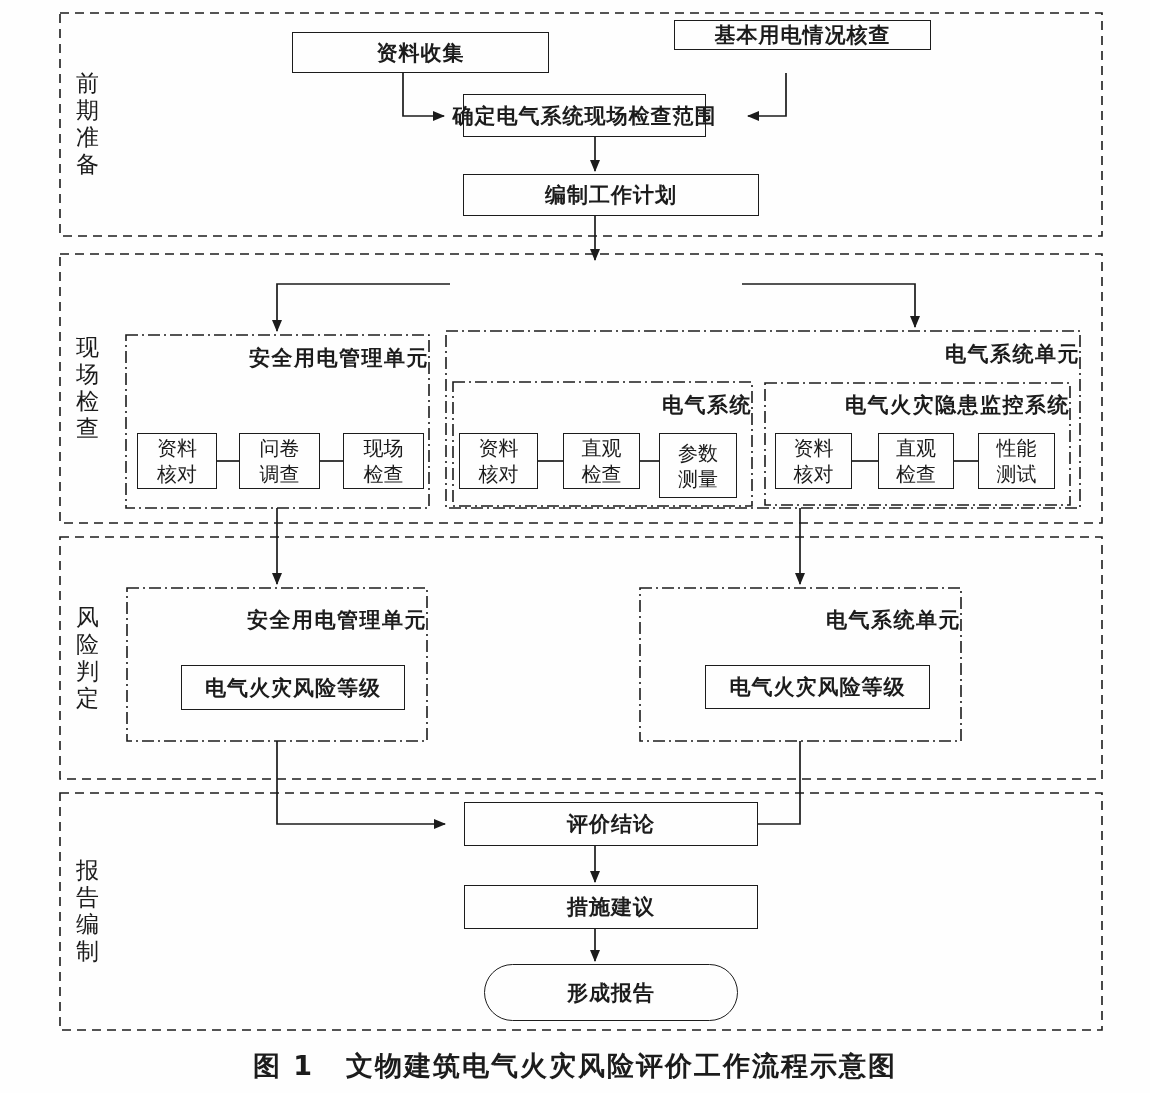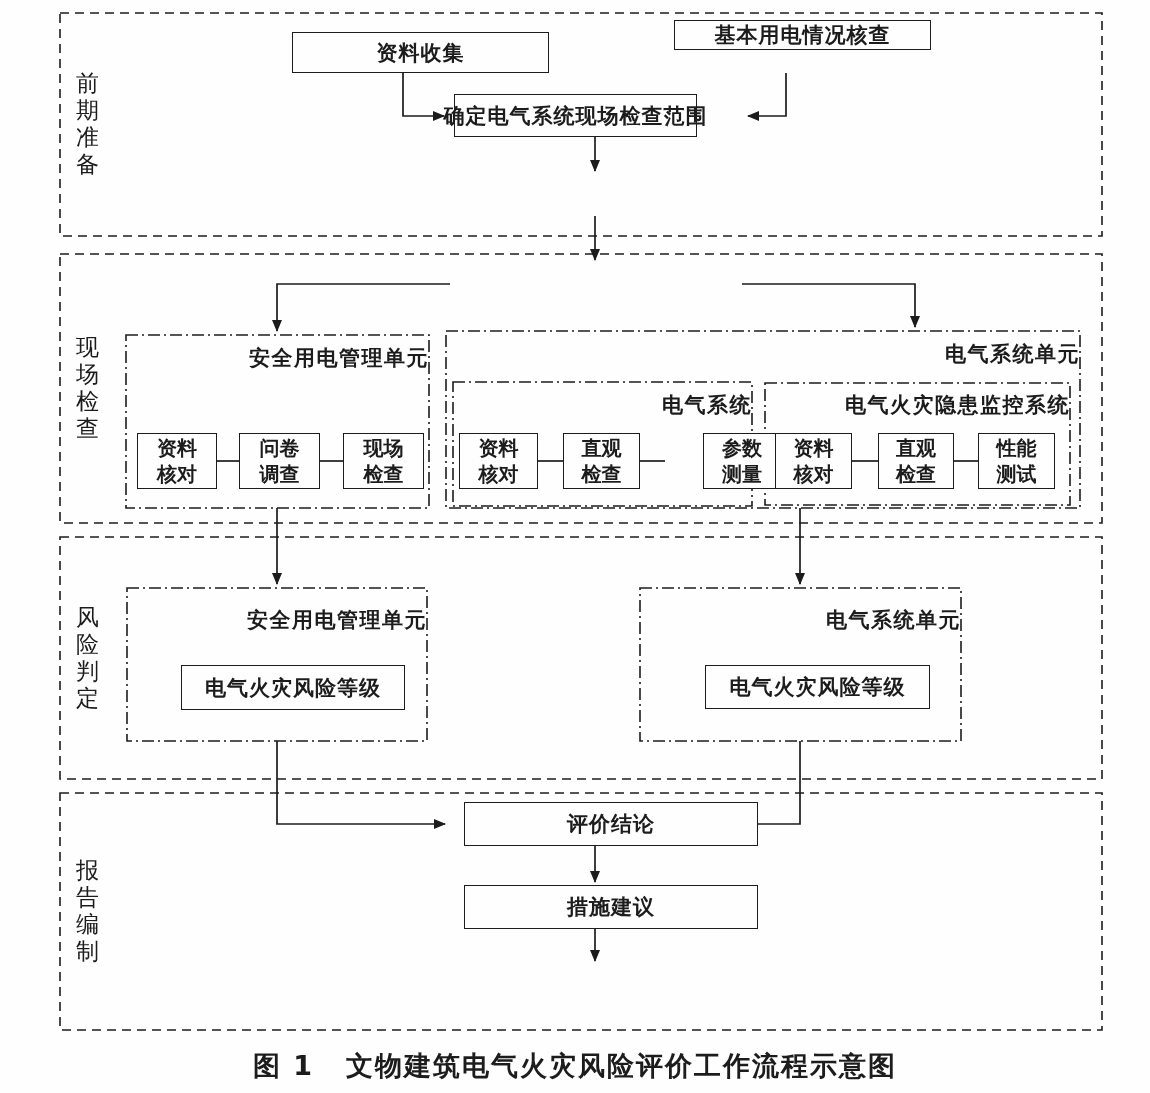--- a/index.html
+++ b/index.html
@@ -13,21 +13,21 @@
     position:absolute;box-sizing:border-box;border:1.7px solid #1c1c1c;background:#fefefe;
     display:flex;align-items:center;justify-content:center;
     font-size:21px;font-weight:bold;letter-spacing:1px;white-space:nowrap;margin-left:16px;
   }
   .stadium{border-radius:29px;}
   .sub{
     position:absolute;box-sizing:border-box;border:1.7px solid #1c1c1c;background:#fefefe;
     display:flex;align-items:center;justify-content:center;
   }
   .sub .wrap2{
-    display:inline-block;width:2.05em;font-size:20px;font-weight:bold;
+    display:inline-block;width:2.05em;font-size:20px;font-weight:normal;
     line-height:26px;text-align:center;word-break:break-all;
   }
   .utitle{
     position:absolute;text-align:right;font-size:21px;font-weight:bold;
     letter-spacing:1.5px;white-space:nowrap;
   }
   .vlabel{
     position:absolute;left:69px;width:30px;text-align:right;
     font-size:23px;font-weight:normal;line-height:27px;word-break:break-all;
   }
@@ -81,21 +81,22 @@
     <path d="M595,929 V961" fill="none" stroke="#1c1c1c" stroke-width="1.7" marker-end="url(#arr)"></path>
   </svg>
 
   <div class="vlabel" style="top:70px">前期准备</div>
   <div class="vlabel" style="top:334px">现场检查</div>
   <div class="vlabel" style="top:604px">风险判定</div>
   <div class="vlabel" style="top:857px">报告编制</div>
 
   <div class="box" style="left:276px;top:32px;width:257px;height:41px">资料收集</div>
   <div class="box" style="left:658px;top:20px;width:257px;height:30px">基本用电情况核查</div>
-  <div class="box" style="left:438px;top:94px;width:243px;height:43px">确定电气系统现场检查范围</div>
+  <div class="box" style="left:447px;top:94px;width:243px;height:43px">确定电气系统现场检查范围</div>
+  <div class="box" style="left:447px;top:174px;width:296px;height:42px">编制工作计划</div>
 
 
   <div class="utitle" style="left:126px;top:344px;width:303px">安全用电管理单元</div>
   <div class="utitle" style="left:446px;top:340px;width:634px">电气系统单元</div>
   <div class="utitle" style="left:453px;top:391px;width:299px">电气系统</div>
   <div class="utitle" style="left:765px;top:391px;width:305px">电气火灾隐患监控系统</div>
 
   <div class="sub" style="left:137px;top:433px;width:80px;height:56px">
     <span class="wrap2">资料核对</span>
     </div>
@@ -105,39 +106,40 @@
   <div class="sub" style="left:343px;top:433px;width:81px;height:56px">
     <span class="wrap2">现场检查</span>
     </div>
 
   <div class="sub" style="left:459px;top:433px;width:79px;height:56px">
     <span class="wrap2">资料核对</span>
     </div>
   <div class="sub" style="left:563px;top:433px;width:77px;height:56px">
     <span class="wrap2">直观检查</span>
     </div>
-  <div class="sub" style="left:703px;top:433px;width:78px;height:56px">
+  <div class="sub" style="left:659px;top:433px;width:78px;height:65px">
     <span class="wrap2">参数测量</span>
     </div>
 
   <div class="sub" style="left:775px;top:433px;width:77px;height:56px">
     <span class="wrap2">资料核对</span>
     </div>
   <div class="sub" style="left:878px;top:433px;width:76px;height:56px">
     <span class="wrap2">直观检查</span>
     </div>
   <div class="sub" style="left:978px;top:433px;width:77px;height:56px">
     <span class="wrap2">性能测试</span>
     </div>
 
   <div class="utitle" style="left:127px;top:606px;width:300px">安全用电管理单元</div>
   <div class="utitle" style="left:640px;top:606px;width:321px">电气系统单元</div>
   <div class="box" style="left:165px;top:665px;width:224px;height:45px">电气火灾风险等级</div>
   <div class="box" style="left:689px;top:665px;width:225px;height:44px">电气火灾风险等级</div>
 
   <div class="box" style="left:448px;top:802px;width:294px;height:44px">评价结论</div>
   <div class="box" style="left:448px;top:885px;width:294px;height:44px">措施建议</div>
+  <div class="box stadium" style="left:468px;top:964px;width:254px;height:57px">形成报告</div>
 
   <div class="caption">
     <span class="fignum">图 1</span><span>文物建筑电气火灾风险评价工作流程示意图</span>
   </div>
 
 </div>
 
 </body></html>

